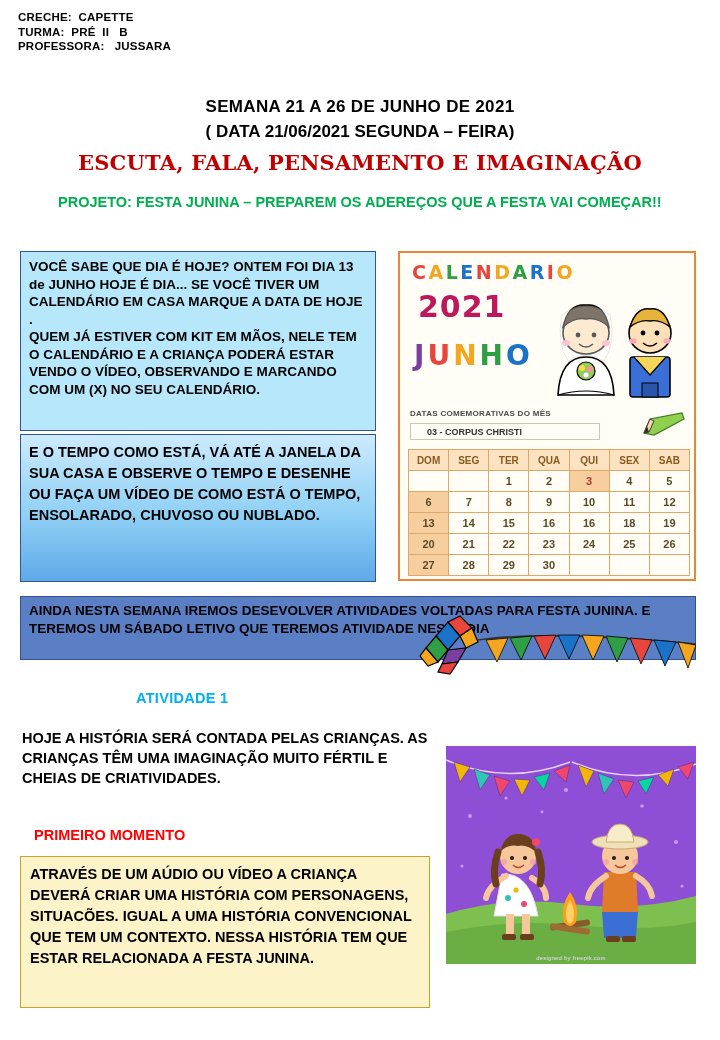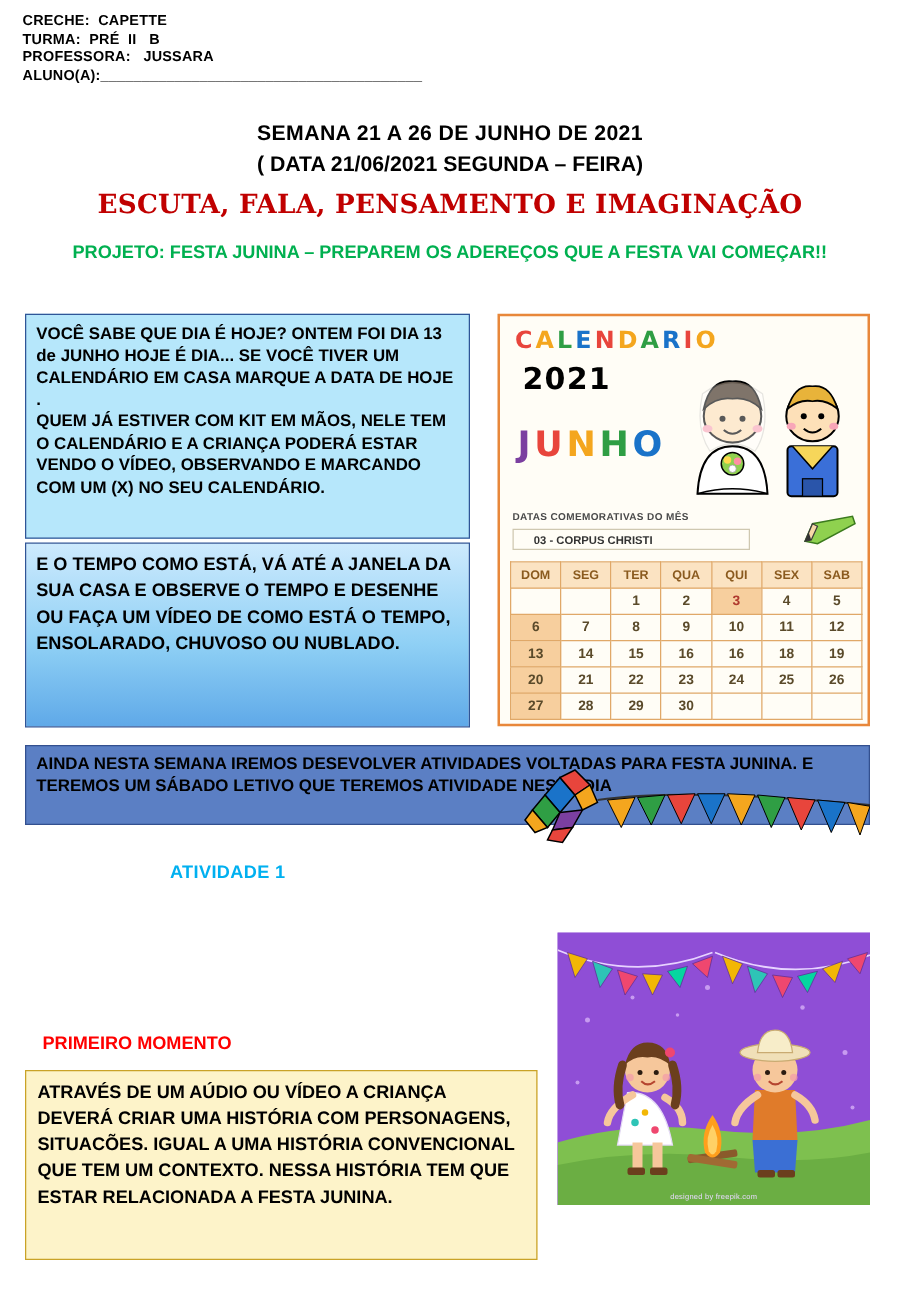--- a/index.html
+++ b/index.html
@@ -200,23 +200,23 @@
   .cal-title span:nth-child(6){color:#f4a61e;}
   .cal-title span:nth-child(7){color:#2f9e44;}
   .cal-title span:nth-child(8){color:#1a73c9;}
   .cal-title span:nth-child(9){color:#e8453c;}
   .cal-title span:nth-child(10){color:#f4a61e;}
 
   .cal-year {
     position: absolute;
     left: 18px;
     top: 36px;
-    font-size: 24px;
-    font-weight: bold;
-    color: #000000;
+    font-size: 30px;
+    font-weight: bold;
+    color: #be185d;
     font-family: "DejaVu Sans", sans-serif;
     letter-spacing: 1px;
   }
   .cal-month {
     position: absolute;
     left: 14px;
     top: 86px;
     font-size: 28px;
     font-weight: bold;
     letter-spacing: 3px;
@@ -331,21 +331,20 @@
 </style>
 </head>
 <body>
 
 <div class="page">
 
   <div class="header-box">
     <div>CRECHE:  CAPETTE</div>
     <div>TURMA:  PRÉ  II   B</div>
     <div>PROFESSORA:   JUSSARA</div>
-    <div>ALUNO(A):_______________________________________</div>
   </div>
 
   <div class="title-1">SEMANA  21 A 26   DE JUNHO DE 2021</div>
   <div class="title-2">( DATA 21/06/2021     SEGUNDA – FEIRA)</div>
   <div class="title-3">ESCUTA, FALA, PENSAMENTO E IMAGINAÇÃO</div>
 
   <div class="projeto">
     <span class="indent">PROJETO:</span>
     <span>FESTA JUNINA – PREPAREM OS ADEREÇOS QUE A FESTA VAI COMEÇAR!!</span>
   </div>
@@ -500,20 +499,21 @@
       <polygon points="184,21 206,22 195,46" fill="#f4a61e"></polygon>
       <polygon points="208,22 230,24 219,48" fill="#2f9e44"></polygon>
       <polygon points="232,24 254,26 243,50" fill="#e8453c"></polygon>
       <polygon points="256,26 278,28 267,52" fill="#1a73c9"></polygon>
       <polygon points="280,28 298,31 290,54" fill="#f4a61e"></polygon>
     </g>
   </svg>
 
   <div class="atividade-1">ATIVIDADE 1</div>
 
+  <div class="hoje-text">HOJE A HISTÓRIA SERÁ CONTADA PELAS CRIANÇAS. AS CRIANÇAS  TÊM UMA IMAGINAÇÃO MUITO FÉRTIL E CHEIAS DE CRIATIVIDADES.</div>
 
   <div class="primeiro-momento">PRIMEIRO MOMENTO</div>
 
   <div class="box-yellow">
     <span>ATRAVÉS DE UM AÚDIO OU VÍDEO A CRIANÇA DEVERÁ  CRIAR UMA HISTÓRIA COM PERSONAGENS, SITUACÕES. IGUAL A UMA HISTÓRIA CONVENCIONAL QUE TEM UM CONTEXTO. NESSA HISTÓRIA TEM QUE ESTAR RELACIONADA A FESTA JUNINA.</span>
   </div>
 
   <div class="festa">
     <svg viewBox="0 0 250 218" width="250" height="218">
       <rect x="0" y="0" width="250" height="218" fill="#8f4ed6"></rect>

